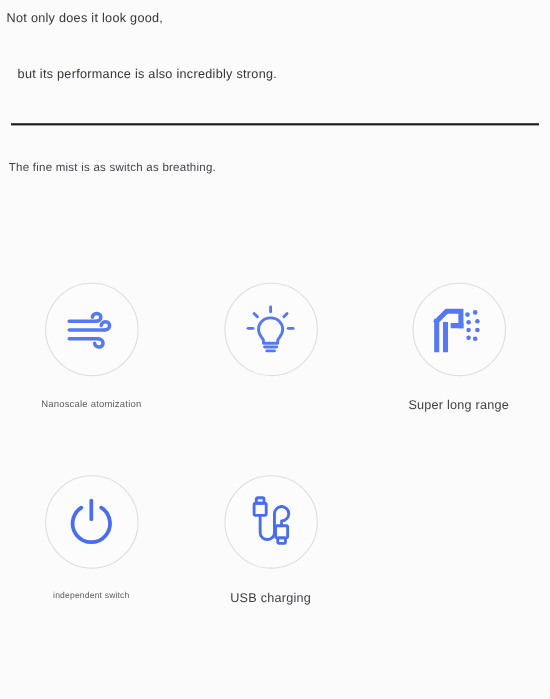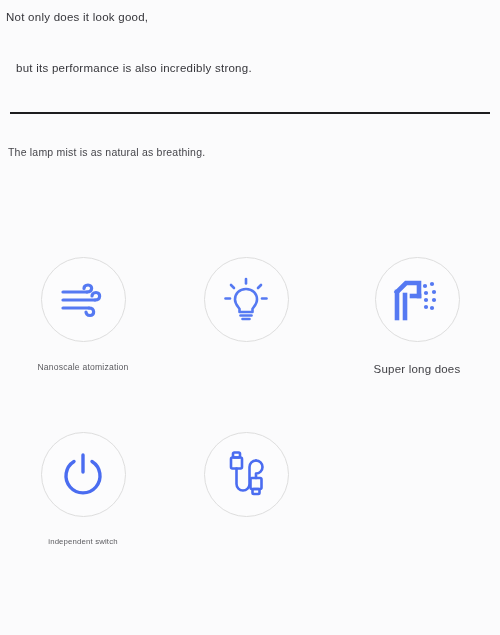--- a/index.html
+++ b/index.html
@@ -122,21 +122,21 @@
 
 <div class="page">
 
   <div class="headline">
     <div class="headline-line headline-line-1">Not only does it look good,</div>
     <div class="headline-line headline-line-2">but its performance is also incredibly strong.</div>
   </div>
 
   <div class="divider"></div>
 
-  <div class="subhead">The lamp mist is as natural as breathing.</div>
+  <div class="subhead">The fine mist is as switch as breathing.</div>
 
   <div class="features">
 
     <div class="feature-row">
 
       <div class="feature-cell col-0">
         <div class="icon-circle">
           <span>
             <svg width="48" height="44" viewBox="0 0 48 44" fill="none" stroke="#5579f2" stroke-width="3.2" stroke-linecap="round" stroke-linejoin="round">
               <path d="M4 14 H28"></path>
@@ -184,21 +184,21 @@
                 <circle cx="34" cy="16" r="2.1"></circle>
                 <circle cx="42" cy="15" r="2.1"></circle>
                 <circle cx="34" cy="23" r="2.1"></circle>
                 <circle cx="42" cy="23" r="2.1"></circle>
                 <circle cx="34" cy="30" r="2.1"></circle>
                 <circle cx="40" cy="31" r="2.1"></circle>
               </g>
             </svg>
           </span>
         </div>
-        <div class="feature-label size-lg">Super long does</div>
+        <div class="feature-label size-lg">Super long range</div>
       </div>
 
     </div>
 
     <div class="feature-row">
 
       <div class="feature-cell col-0">
         <div class="icon-circle">
           <span>
             <svg width="48" height="48" viewBox="0 0 48 48" fill="none" stroke="#4a6cf0" stroke-width="3.4" stroke-linecap="round">
@@ -216,19 +216,20 @@
             <svg width="42" height="50" viewBox="0 0 42 50" fill="none" stroke="#4a6cf0" stroke-width="2.6" stroke-linejoin="round" stroke-linecap="round">
               <rect x="8" y="2.5" width="7" height="5" rx="1.2"></rect>
               <rect x="6" y="7.5" width="11" height="11" rx="1.4"></rect>
               <path d="M11.5 18.5 V34 A6.5 6.5 0 0 0 24.5 34 V17 A6.5 6.5 0 0 1 31 10.5 A6.5 6.5 0 0 1 31 10.5"></path>
               <path d="M31 10.5 A6.5 6.5 0 0 1 31 23.5 V28"></path>
               <rect x="25.5" y="28" width="11" height="11" rx="1.4"></rect>
               <rect x="27.5" y="39" width="7" height="5" rx="1.2"></rect>
             </svg>
           </span>
         </div>
+        <div class="feature-label size-lg">USB charging</div>
       </div>
 
 
     </div>
 
   </div>
 </div>
 
 </body></html>

